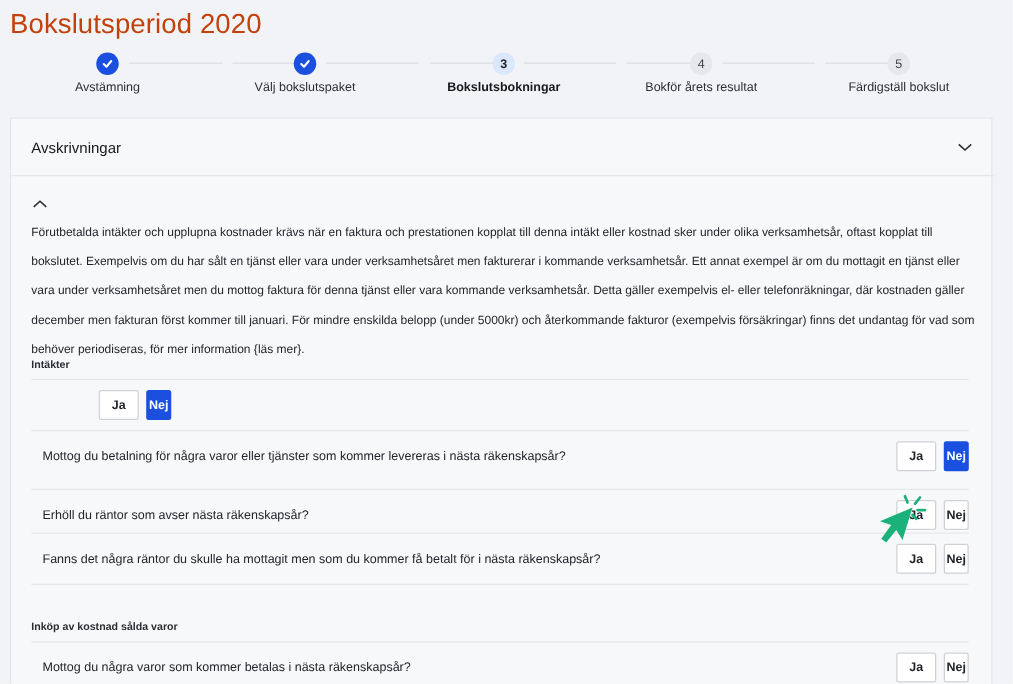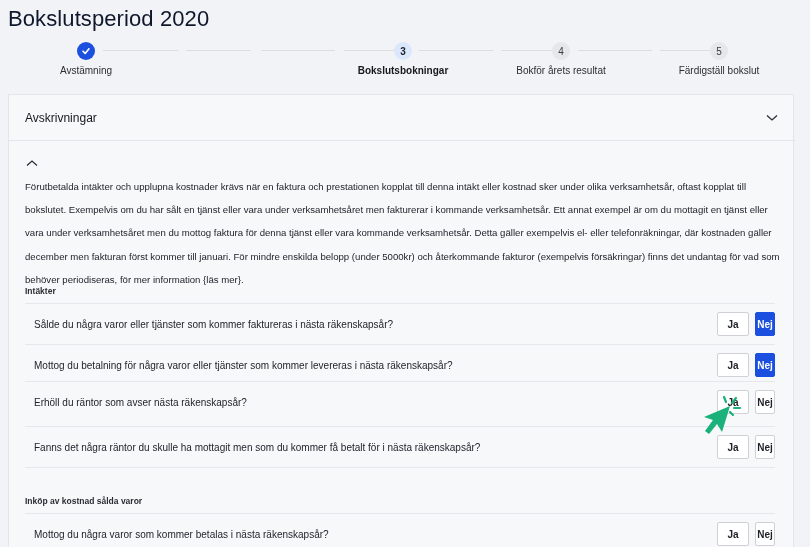--- a/index.html
+++ b/index.html
@@ -5,21 +5,21 @@
   * { box-sizing: border-box; margin: 0; padding: 0; }
   html, body { width: 810px; height: 547px; overflow: hidden; }
   body {
     background: #f2f3f6;
     font-family: "Liberation Sans", "DejaVu Sans", sans-serif;
     color: #1f2228;
     position: relative;
   }
   .page-title {
     position: absolute; left: 8px; top: 6px;
-    font-size: 22px; font-weight: 400; color: #0f172a; letter-spacing: 0.1px;
+    font-size: 22px; font-weight: 400; color: #c2410c; letter-spacing: 0.1px;
   }
   .stepper { position: absolute; left: 8px; top: 42px; width: 800px; height: 40px; }
   .step { position: absolute; top: 0; width: 160px; text-align: center; }
   .step .circle {
     width: 18px; height: 18px; border-radius: 50%;
     margin: 0 auto; display: flex; align-items: center; justify-content: center;
     font-size: 10px; font-weight: 700; position: relative; z-index: 2;
   }
   .step .circle.done { background: #1a4fe0; color: #fff; }
   .step .circle.active { background: #dbe7fb; color: #1f2228; }
@@ -82,20 +82,28 @@
   <div class="connector" style="left:652px;width:57px;"></div>
 
   <div class="step" style="left:-2px;">
     <div class="circle done">
       <svg width="10" height="10" viewBox="0 0 10 10">
           <path d="M2 5.2 L4.2 7.4 L8 2.8" stroke="#fff" stroke-width="1.6" fill="none" stroke-linecap="round" stroke-linejoin="round"></path>
         </svg>
     </div>
     <div class="label">Avstämning</div>
   </div>
+  <div class="step" style="left:156px;">
+    <div class="circle done">
+      <svg width="10" height="10" viewBox="0 0 10 10">
+          <path d="M2 5.2 L4.2 7.4 L8 2.8" stroke="#fff" stroke-width="1.6" fill="none" stroke-linecap="round" stroke-linejoin="round"></path>
+        </svg>
+    </div>
+    <div class="label">Välj bokslutspaket</div>
+  </div>
   <div class="step" style="left:315px;">
     <div class="circle active">3</div>
     <div class="label active">Bokslutsbokningar</div>
   </div>
   <div class="step" style="left:473px;">
     <div class="circle todo">4</div>
     <div class="label">Bokför årets resultat</div>
   </div>
   <div class="step" style="left:631px;">
     <div class="circle todo">5</div>
@@ -121,36 +129,35 @@
           <path d="M1 6.5 L6 2 L11 6.5" stroke="#2b2e35" stroke-width="1.3" fill="none"></path>
         </svg>
     </span>
   </div>
 
   <div class="desc" style="top:80px;">Förutbetalda intäkter och upplupna kostnader krävs när en faktura och prestationen kopplat till denna intäkt eller kostnad sker under olika verksamhetsår, oftast kopplat till bokslutet. Exempelvis om du har sålt en tjänst eller vara under verksamhetsåret men fakturerar i kommande verksamhetsår. Ett annat exempel är om du mottagit en tjänst eller vara under verksamhetsåret men du mottog faktura för denna tjänst eller vara kommande verksamhetsår. Detta gäller exempelvis el- eller telefonräkningar, där kostnaden gäller december men fakturan först kommer till januari. För mindre enskilda belopp (under 5000kr) och återkommande fakturor (exempelvis försäkringar) finns det undantag för vad som behöver periodiseras, för mer information {läs mer}.</div>
 
   <div class="section-label" style="top:191px;">Intäkter</div>
 
   <div class="q-row" style="top:208px;">
-    <span class="q-text">Sålde du några varor eller tjänster som kommer faktureras i nästa räkenskapsår?</span>
     <div class="btn-group">
       <div class="btn ja">Ja</div>
       <div class="btn nej selected">Nej</div>
     </div>
   </div>
 
   <div class="q-row" style="top:249px;">
     <span class="q-text">Mottog du betalning för några varor eller tjänster som kommer levereras i nästa räkenskapsår?</span>
     <div class="btn-group">
       <div class="btn ja">Ja</div>
       <div class="btn nej selected">Nej</div>
     </div>
   </div>
 
-  <div class="q-row" style="top:286px;">
+  <div class="q-row" style="top:296px;">
     <span class="q-text">Erhöll du räntor som avser nästa räkenskapsår?</span>
     <div class="btn-group">
       <div class="btn ja">Ja</div>
       <div class="btn nej">Nej</div>
     </div>
   </div>
 
   <div class="q-row" style="top:331px;">
     <span class="q-text">Fanns det några räntor du skulle ha mottagit men som du kommer få betalt för i nästa räkenskapsår?</span>
     <div class="btn-group">

